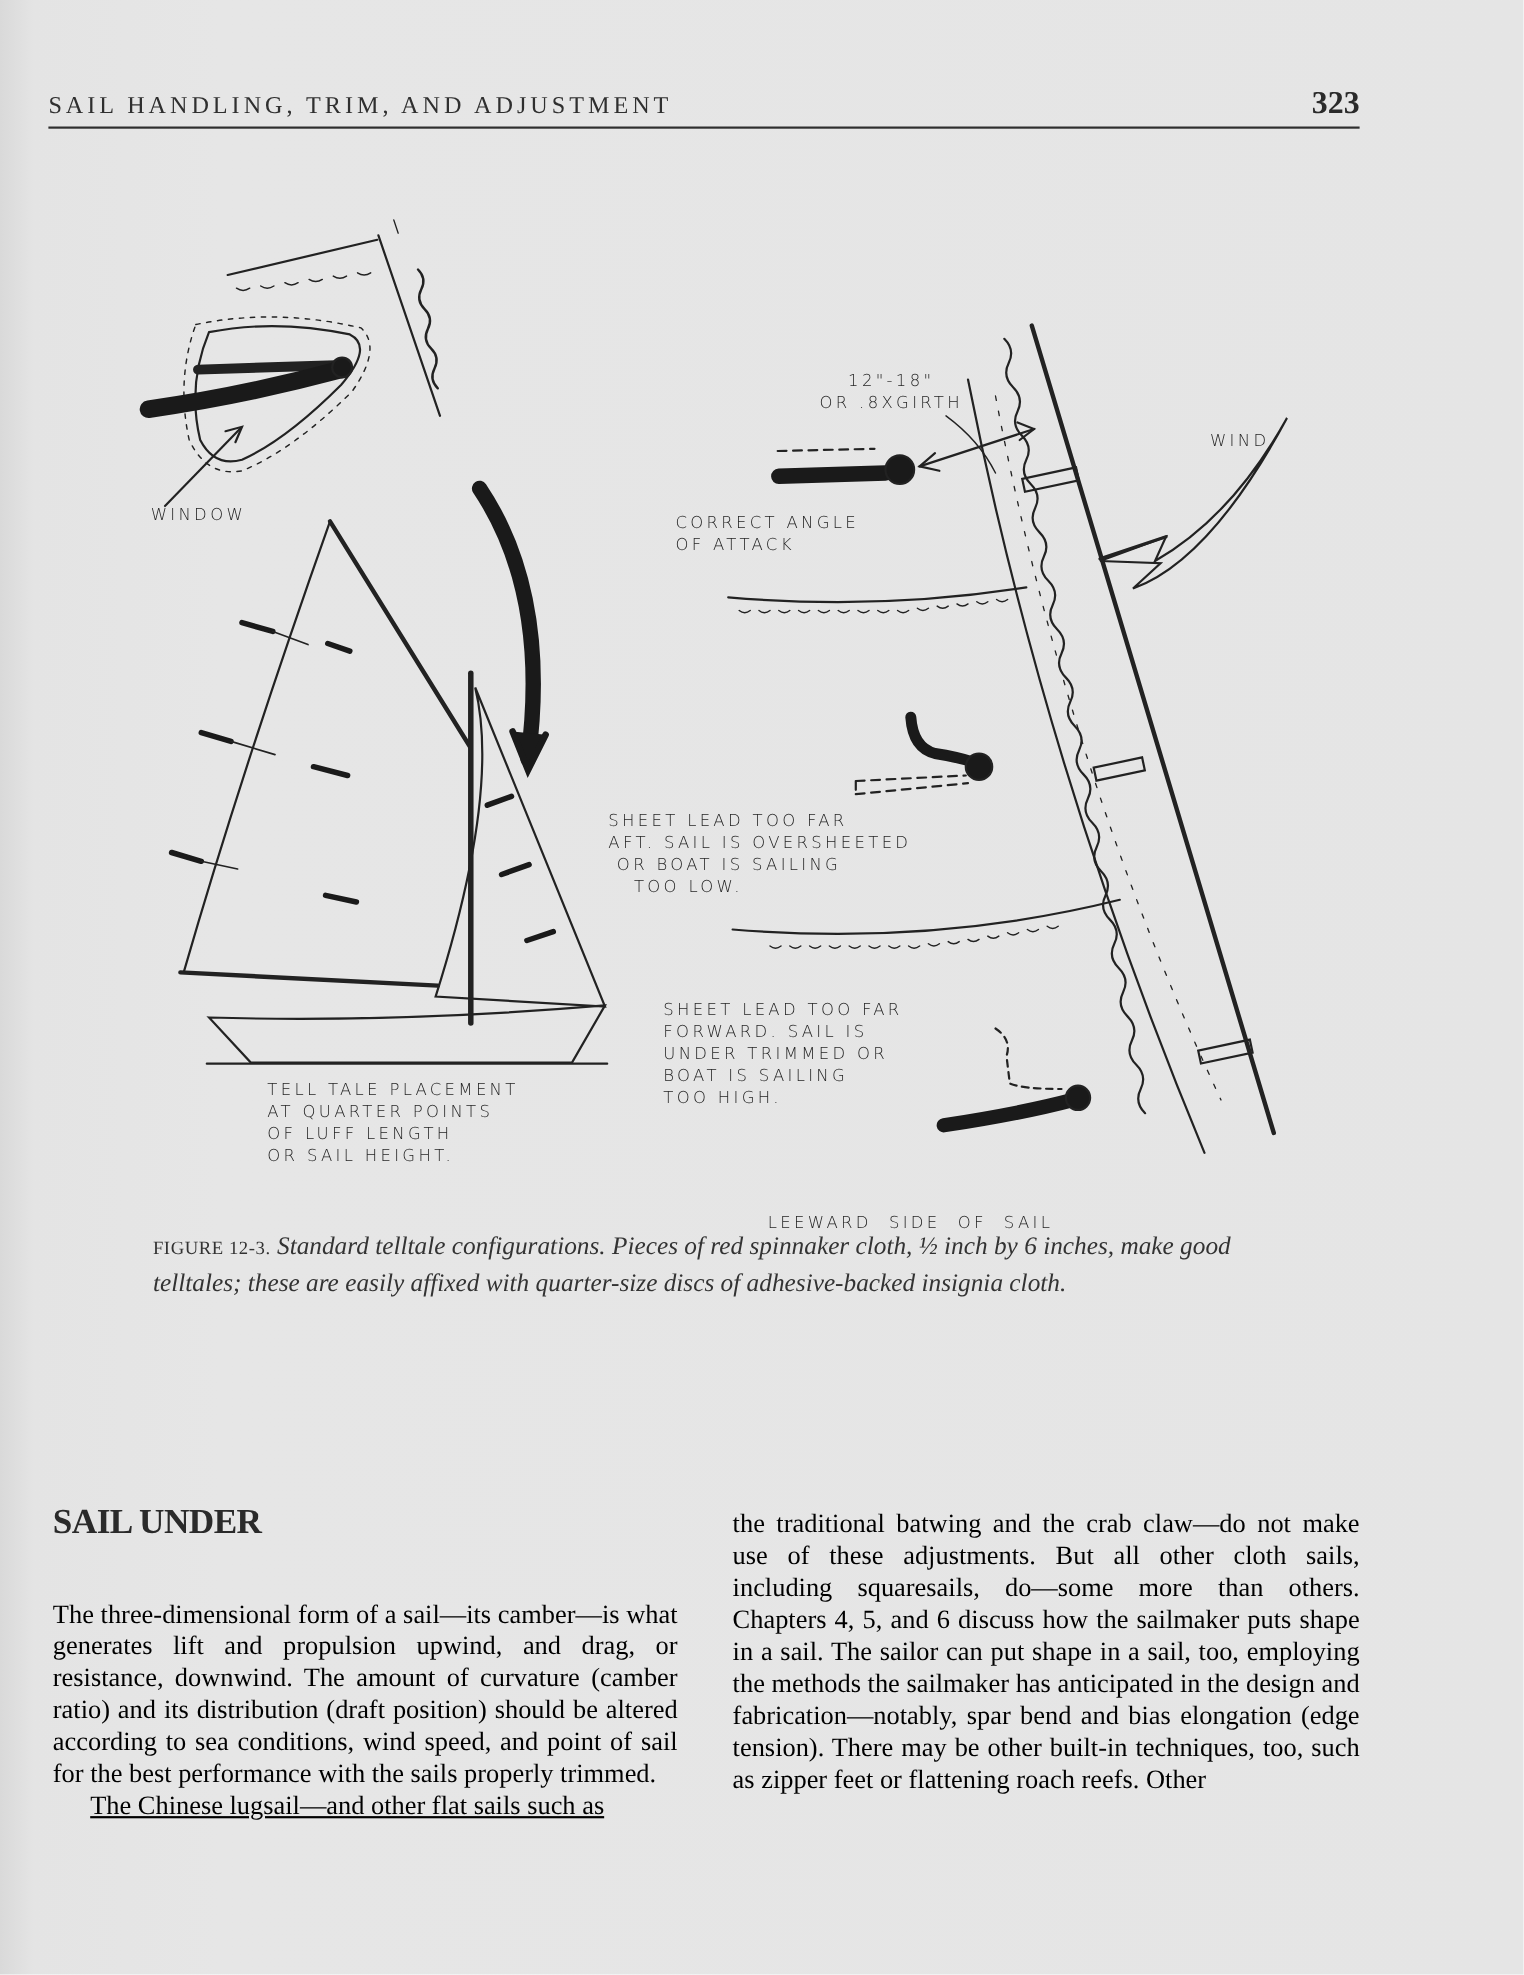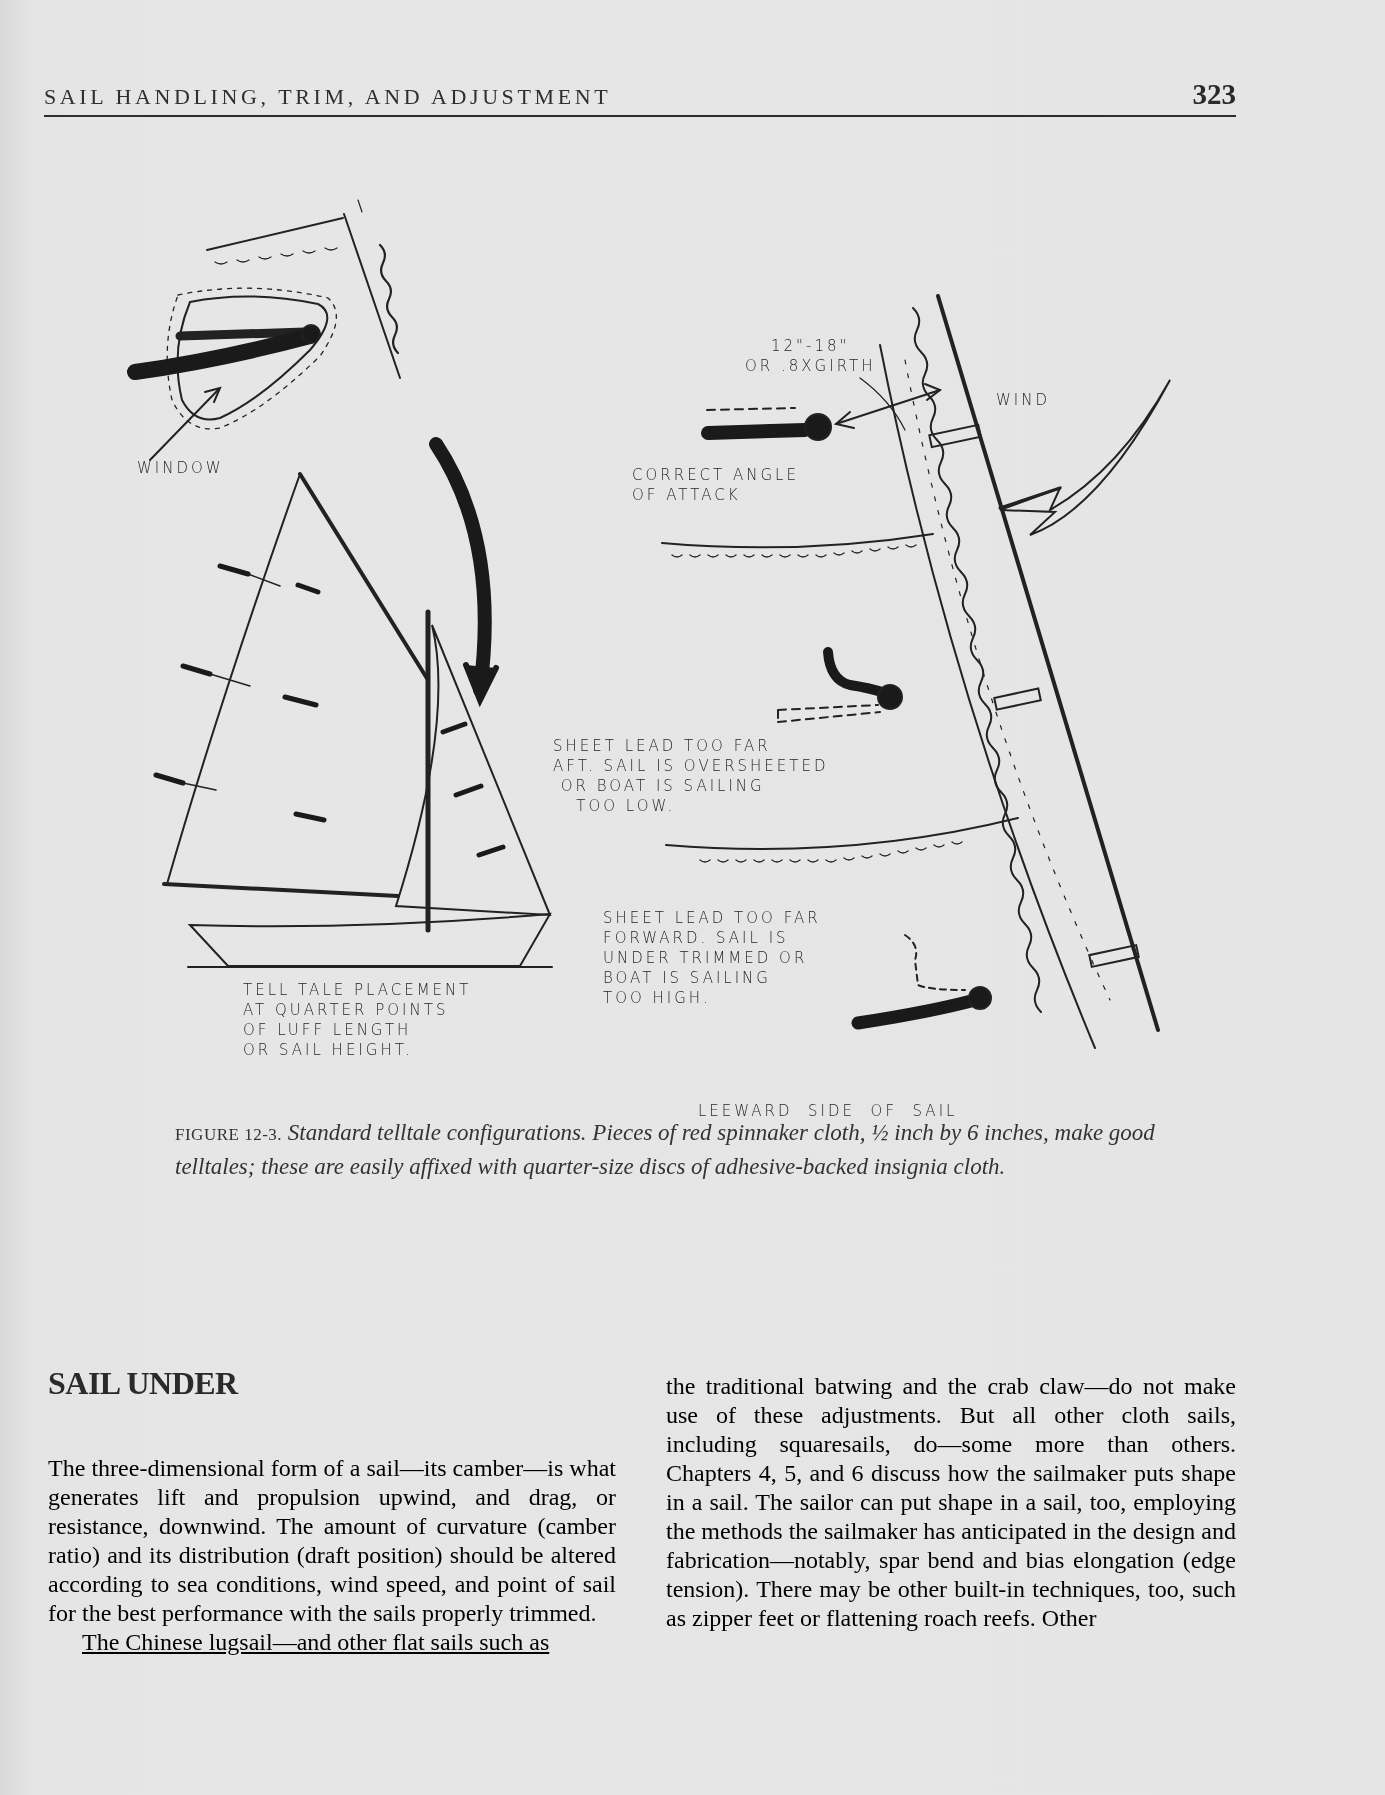--- a/index.html
+++ b/index.html
@@ -29,21 +29,21 @@
   .figure svg { position: absolute; left: 0; top: 0; }
   .hand {
     position: absolute;
     font-family: "DejaVu Sans", sans-serif;
     font-size: 15px; letter-spacing: 3px; color: #262626;
     line-height: 20px; white-space: pre; text-transform: uppercase;
     font-weight: 300;
   }
   .caption {
     position: absolute; left: 139px; top: 1117px; width: 980px;
-    font-size: 23px; line-height: 32px; color: #333; margin-left: 36px;
+    font-size: 23px; line-height: 32px; color: #333;
   }
   .caption .label { font-size: 17px; letter-spacing: 0.5px; font-style: normal; }
   .caption .text { font-style: italic; }
   .section-heading {
     position: absolute; left: 48px; top: 1365px;
     font-size: 32px; font-weight: bold; color: #2a2a2a; letter-spacing: -0.5px;
   }
   .col {
     position: absolute; font-size: 24px; line-height: 29px; color: #000000;
     text-align: justify;
@@ -142,22 +142,22 @@
 
       <path d="M858 1023 Q930 1012 975 1000" stroke="#1a1a1a" stroke-width="13"></path>
       <circle cx="980" cy="998" r="11" fill="#1a1a1a"></circle>
       <path d="M905 935 Q920 945 915 960 L918 985 Q930 990 965 990" stroke-dasharray="6 5"></path>
     </g>
   </svg>
 
   <div class="hand" style="left:137px; top:458px;">WINDOW</div>
   <div class="hand" style="left:745px; top:336px; text-align:center;">12"-18"
 OR .8xGIRTH</div>
-  <div class="hand" style="left:996px; top:390px;text-align:center;">WIND</div>
-  <div class="hand" style="left:632px; top:465px;">CORRECT ANGLE
+  <div class="hand" style="left:1100px; top:390px;text-align:center;">WIND</div>
+  <div class="hand" style="left:614px; top:465px;">CORRECT ANGLE
 OF ATTACK</div>
   <div class="hand" style="left:553px; top:736px;">SHEET LEAD TOO FAR
 AFT. SAIL IS OVERSHEETED
  OR BOAT IS SAILING
    TOO LOW.</div>
   <div class="hand" style="left:603px; top:908px;">SHEET LEAD TOO FAR
 FORWARD. SAIL IS
 UNDER TRIMMED OR
 BOAT IS SAILING
 TOO HIGH.</div>

